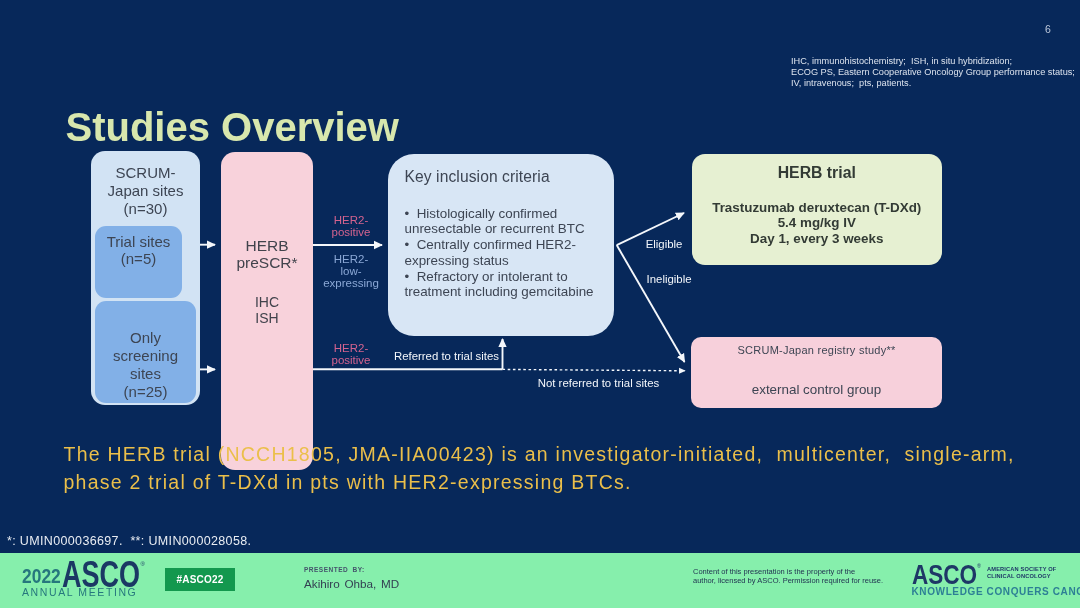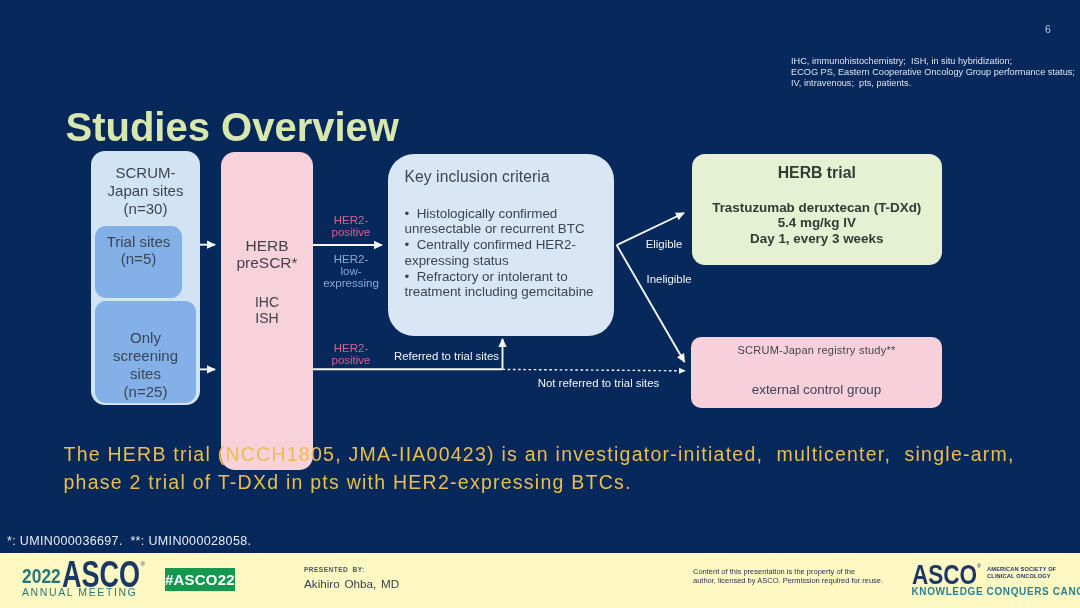--- a/index.html
+++ b/index.html
@@ -41,26 +41,26 @@
   .her2low { left: 321px; top: 252.5px; width: 60px; }
   .her2pos-bot { left: 321px; top: 341.7px; width: 60px; }
   .referred { left: 385px; top: 349.7px; width: 114px; text-align: right; }
   .notreferred { left: 528px; top: 376.5px; width: 141px; text-align: center; }
   .eligible { left: 645.7px; top: 238.3px; text-align: left; }
   .ineligible { left: 646.6px; top: 272.8px; text-align: left; }
   
   .summary { left: 63.5px; top: 441.2px; font-size: 19.5px; line-height: 27.6px; color: #ebbf4a; letter-spacing: 1.25px; }
   .umin { left: 7px; top: 533.9px; font-size: 12.5px; letter-spacing: 0.35px; color: #e9edf3; }
   
-  .footer { position: absolute; left: 0; top: 553px; width: 1080px; height: 55px; background: #fef9c3; }
+  .footer { position: absolute; left: 0; top: 553px; width: 1080px; height: 55px; background: #86efac; }
   .f-year { position: absolute; left: 21.5px; top: 10.5px; font-size: 20.5px; font-weight: bold; color: #26777d; transform: scaleX(0.85); transform-origin: left top; }
   .f-asco { position: absolute; left: 61.5px; top: 1px; font-size: 36px; font-weight: bold; color: #1b3864; transform: scaleX(0.75); transform-origin: left top; }
   .f-asco-reg { position: absolute; left: 140.5px; top: 8px; font-size: 6px; color: #1b3864; }
   .f-meeting { position: absolute; left: 22px; top: 32.5px; font-size: 10.5px; color: #26777d; letter-spacing: 1.6px; }
-  .f-badge { position: absolute; left: 165px; top: 14.5px; width: 70px; height: 23.5px; background: #13984e; color: #fff; font-size: 15px; font-weight: bold; line-height: 23.5px; letter-spacing: 0.2px; }
+  .f-badge { position: absolute; left: 165px; top: 14.5px; width: 70px; height: 23.5px; background: #13984e; color: #fff; font-size: 10px; font-weight: bold; text-align: center; line-height: 23.5px; letter-spacing: 0.2px; }
   .f-presented { position: absolute; left: 304px; top: 13px; font-size: 6.5px; font-weight: bold; color: #44536b; letter-spacing: 0.5px; word-spacing: 2px; }
   .f-presenter { position: absolute; left: 304px; top: 23.5px; font-size: 11.7px; color: #333f52; word-spacing: 1.5px; }
   .f-disclaimer { position: absolute; left: 693px; top: 13.5px; font-size: 7.5px; font-weight: normal; color: #1f2f4f; line-height: 9.8px; }
   .f-logo-asco { position: absolute; left: 911.5px; top: 5.5px; font-size: 27.5px; font-weight: bold; color: #1e3766; transform: scaleX(0.82); transform-origin: left top; }
   .f-logo-reg { position: absolute; left: 977px; top: 10px; font-size: 5.5px; color: #1e3766; }
   .f-logo-soc { position: absolute; left: 987px; top: 13px; font-size: 5.7px; font-weight: bold; color: #1e3766; line-height: 7.1px; letter-spacing: 0.15px; white-space: nowrap; }
   .f-logo-tag { position: absolute; left: 911.5px; top: 33px; font-size: 10px; font-weight: bold; color: #2d7f95; letter-spacing: 0.62px; white-space: nowrap; }
   
   .arrows { position: absolute; left: 0; top: 0; width: 1080px; height: 608px; pointer-events: none; }
 </style>

